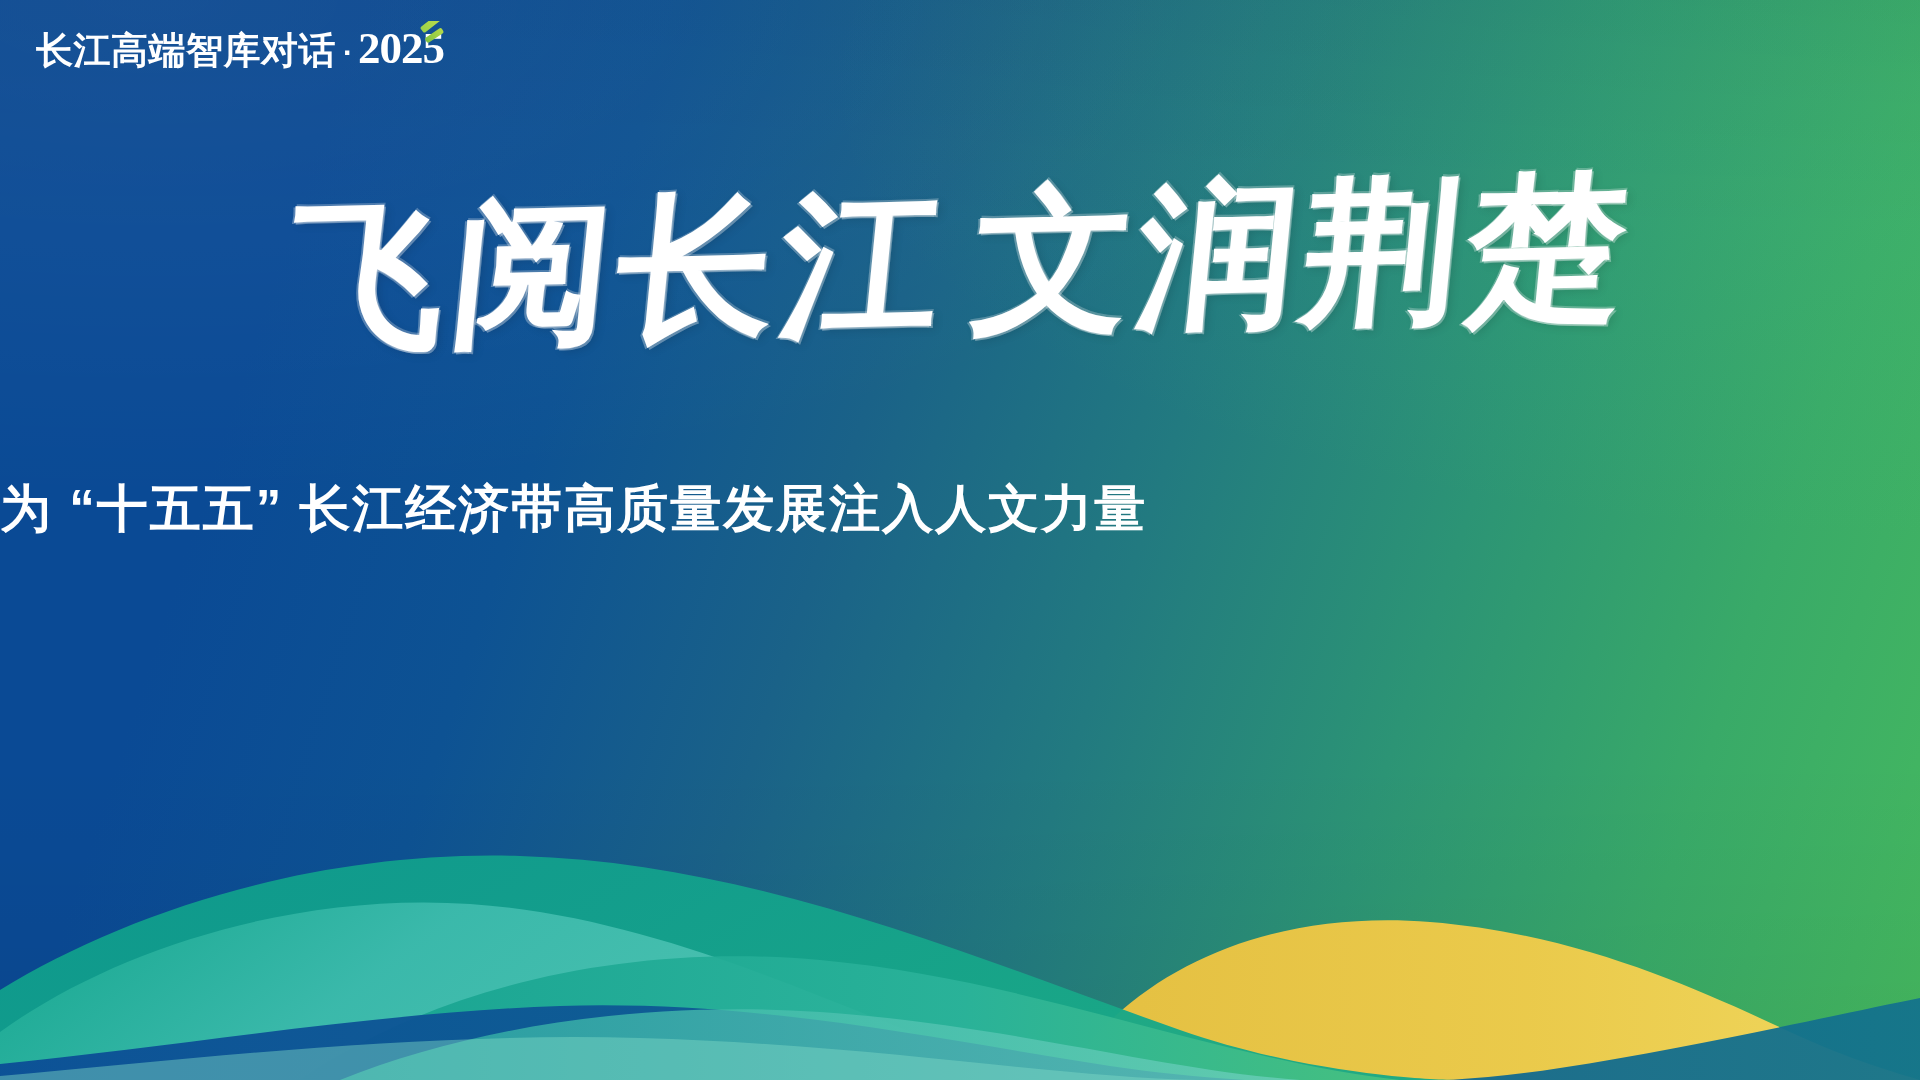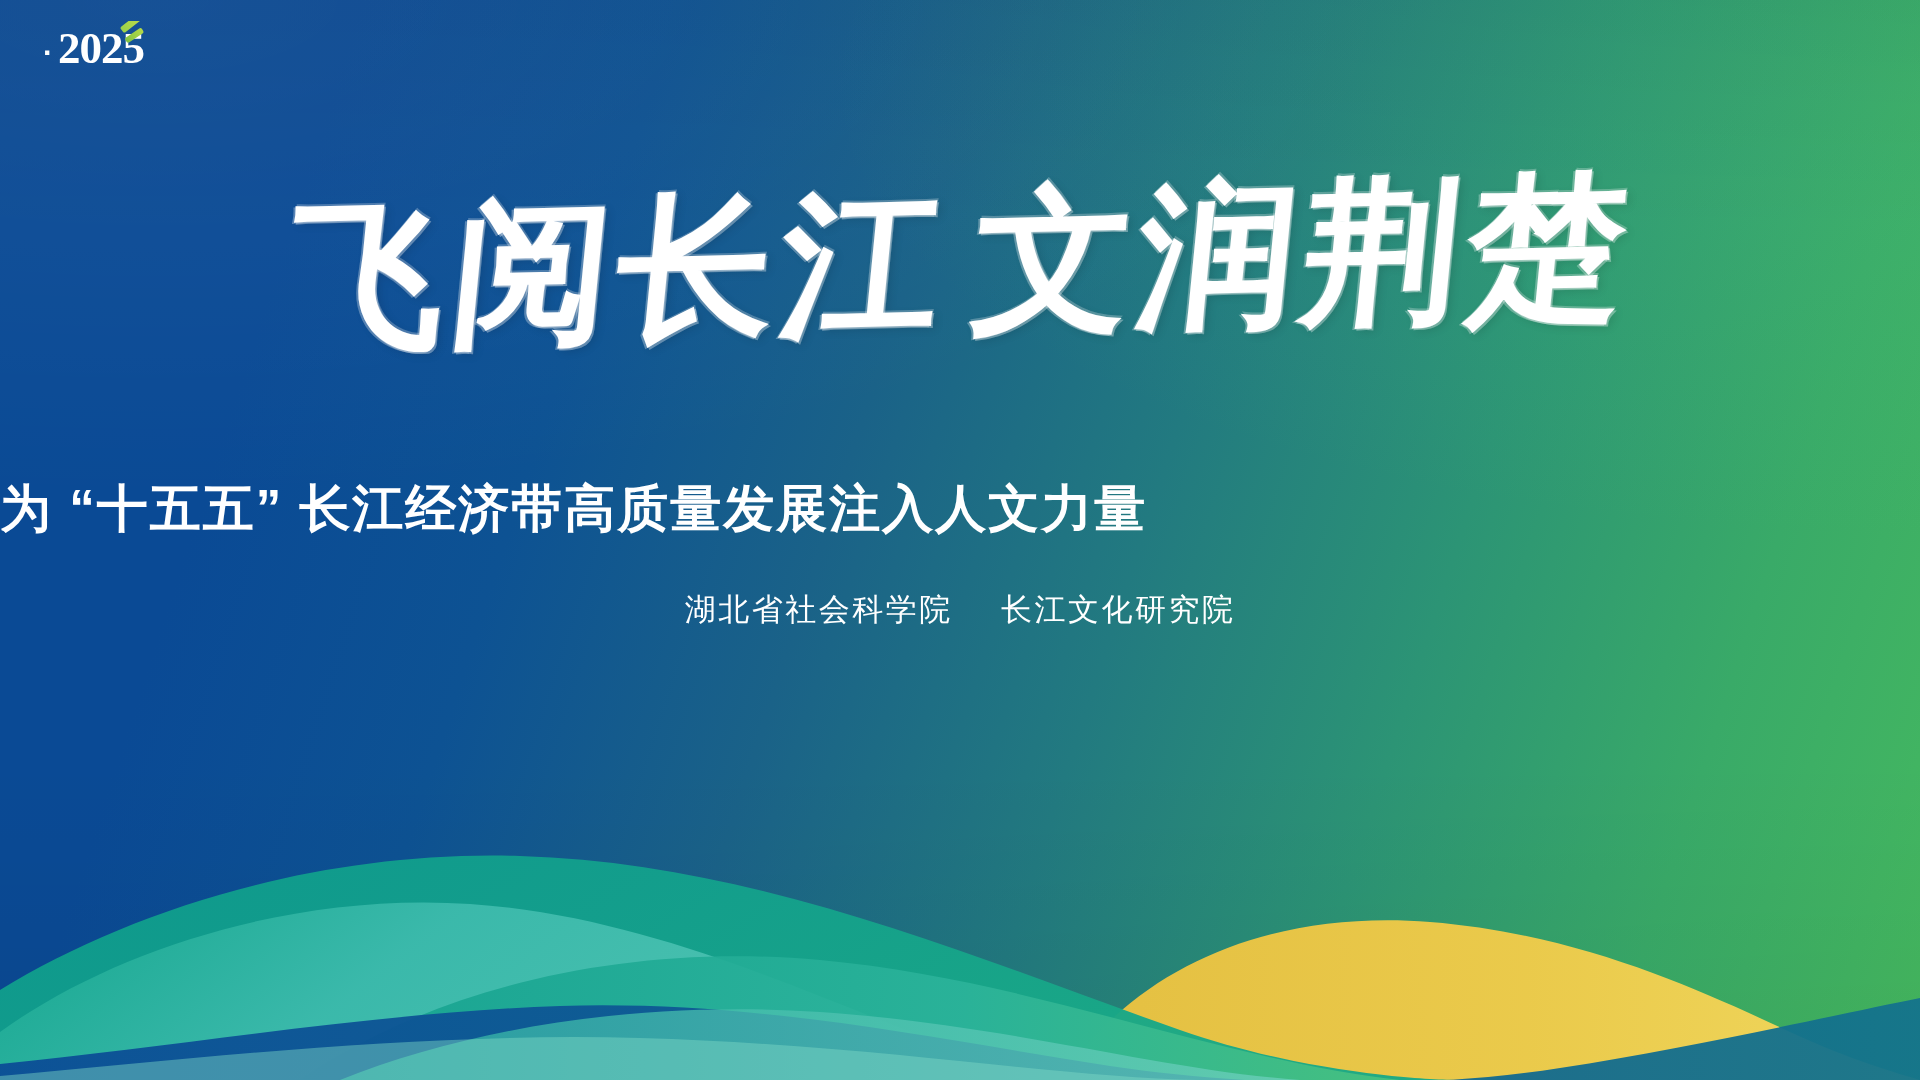--- a/index.html
+++ b/index.html
@@ -174,38 +174,34 @@
 </head>
 <body>
 
 <div id="poster">
 
   <div class="sheen-a"></div>
   <div class="sheen-b"></div>
   <div class="sheen-c"></div>
 
   <div class="logo">
+    <span class="logo-cn">长江高端智库对话</span>
     <span class="logo-dot">·</span>
     <span class="logo-year">
       <span>2025</span>
       <span class="year-accent"></span>
     </span>
   </div>
 
   <div class="title-wrap">
     <span class="title-cal"><span class="seg-a">飞阅长江</span><span class="seg-b">文润荆楚</span></span>
   </div>
 
   <div class="subtitle">为 “十五五” 长江经济带高质量发展注入人文力量</div>
 
-  <div class="orgs">
-    <span>湖北省社会科学院</span>
-    <span class="org-gap"></span>
-    <span>长江文化研究院</span>
-  </div>
 
   <div class="waves">
     <svg viewBox="0 0 1920 420" preserveAspectRatio="none">
       <defs>
         <linearGradient id="gTealDark" x1="0" y1="0" x2="1" y2="0.3">
           <stop offset="0%" stop-color="#0e9b8c"></stop>
           <stop offset="45%" stop-color="#13a08c"></stop>
           <stop offset="100%" stop-color="#1aa986"></stop>
         </linearGradient>
         <linearGradient id="gTealLight" x1="0" y1="0" x2="1" y2="0.2">

